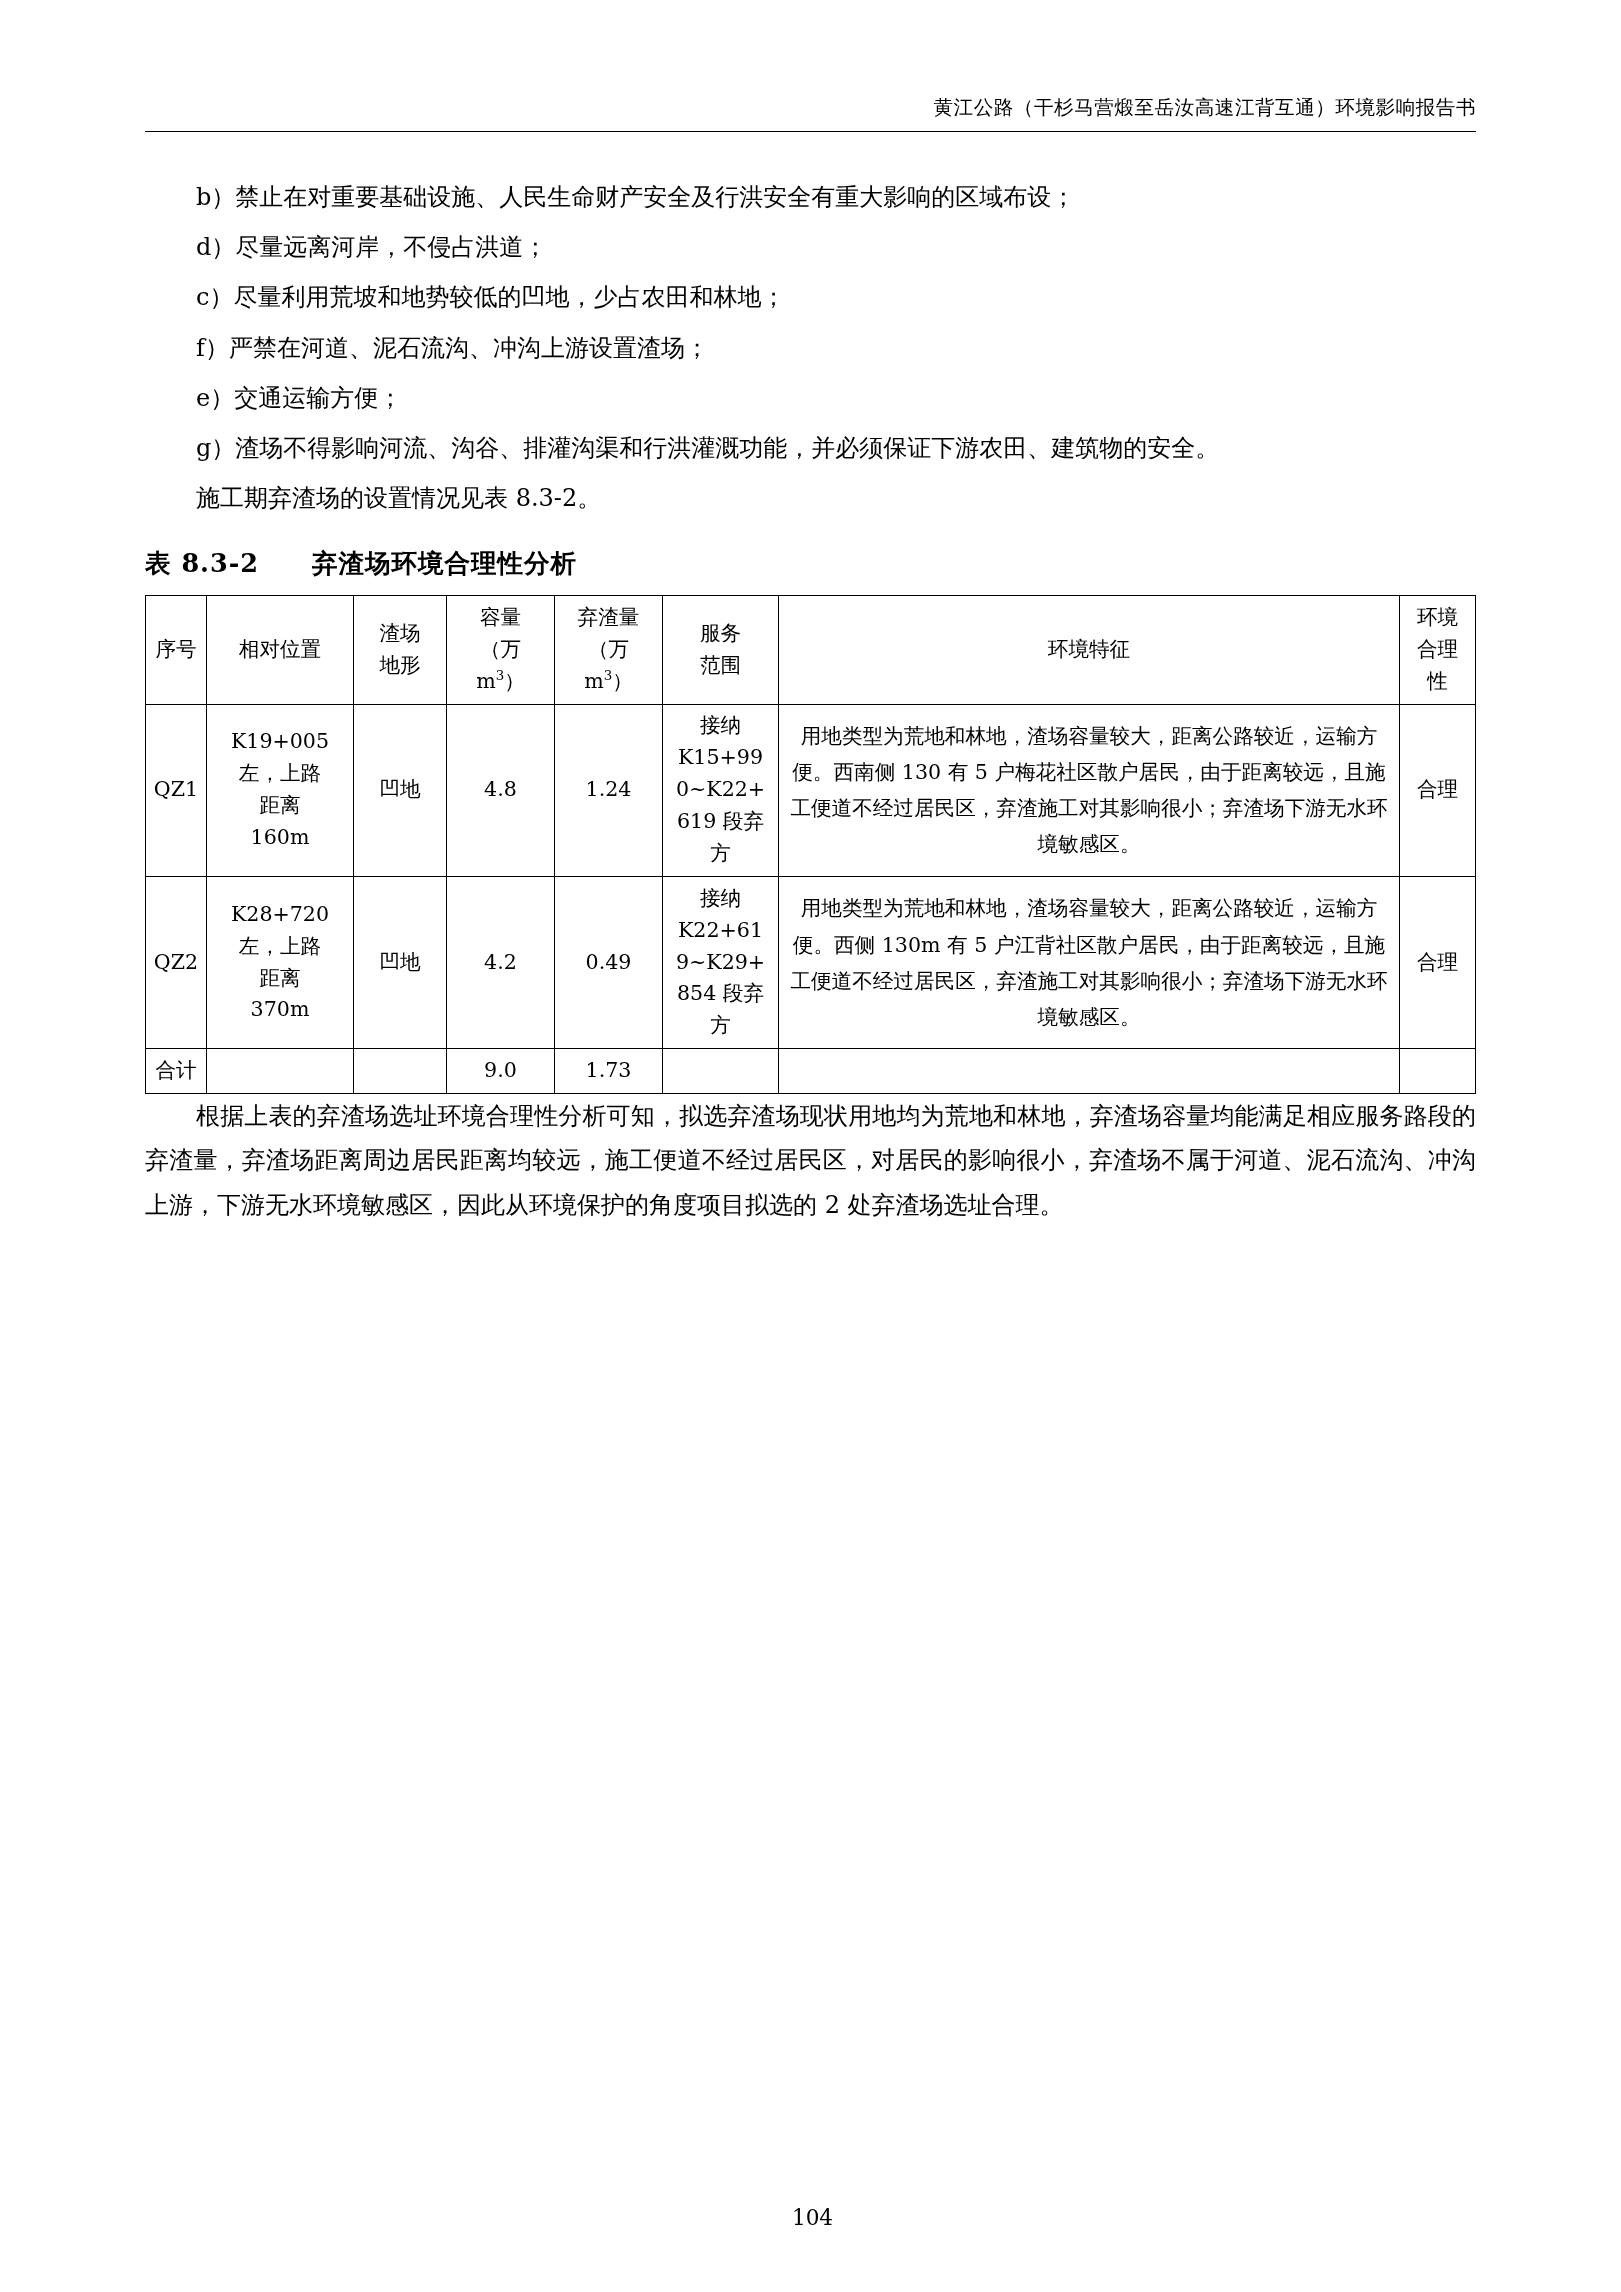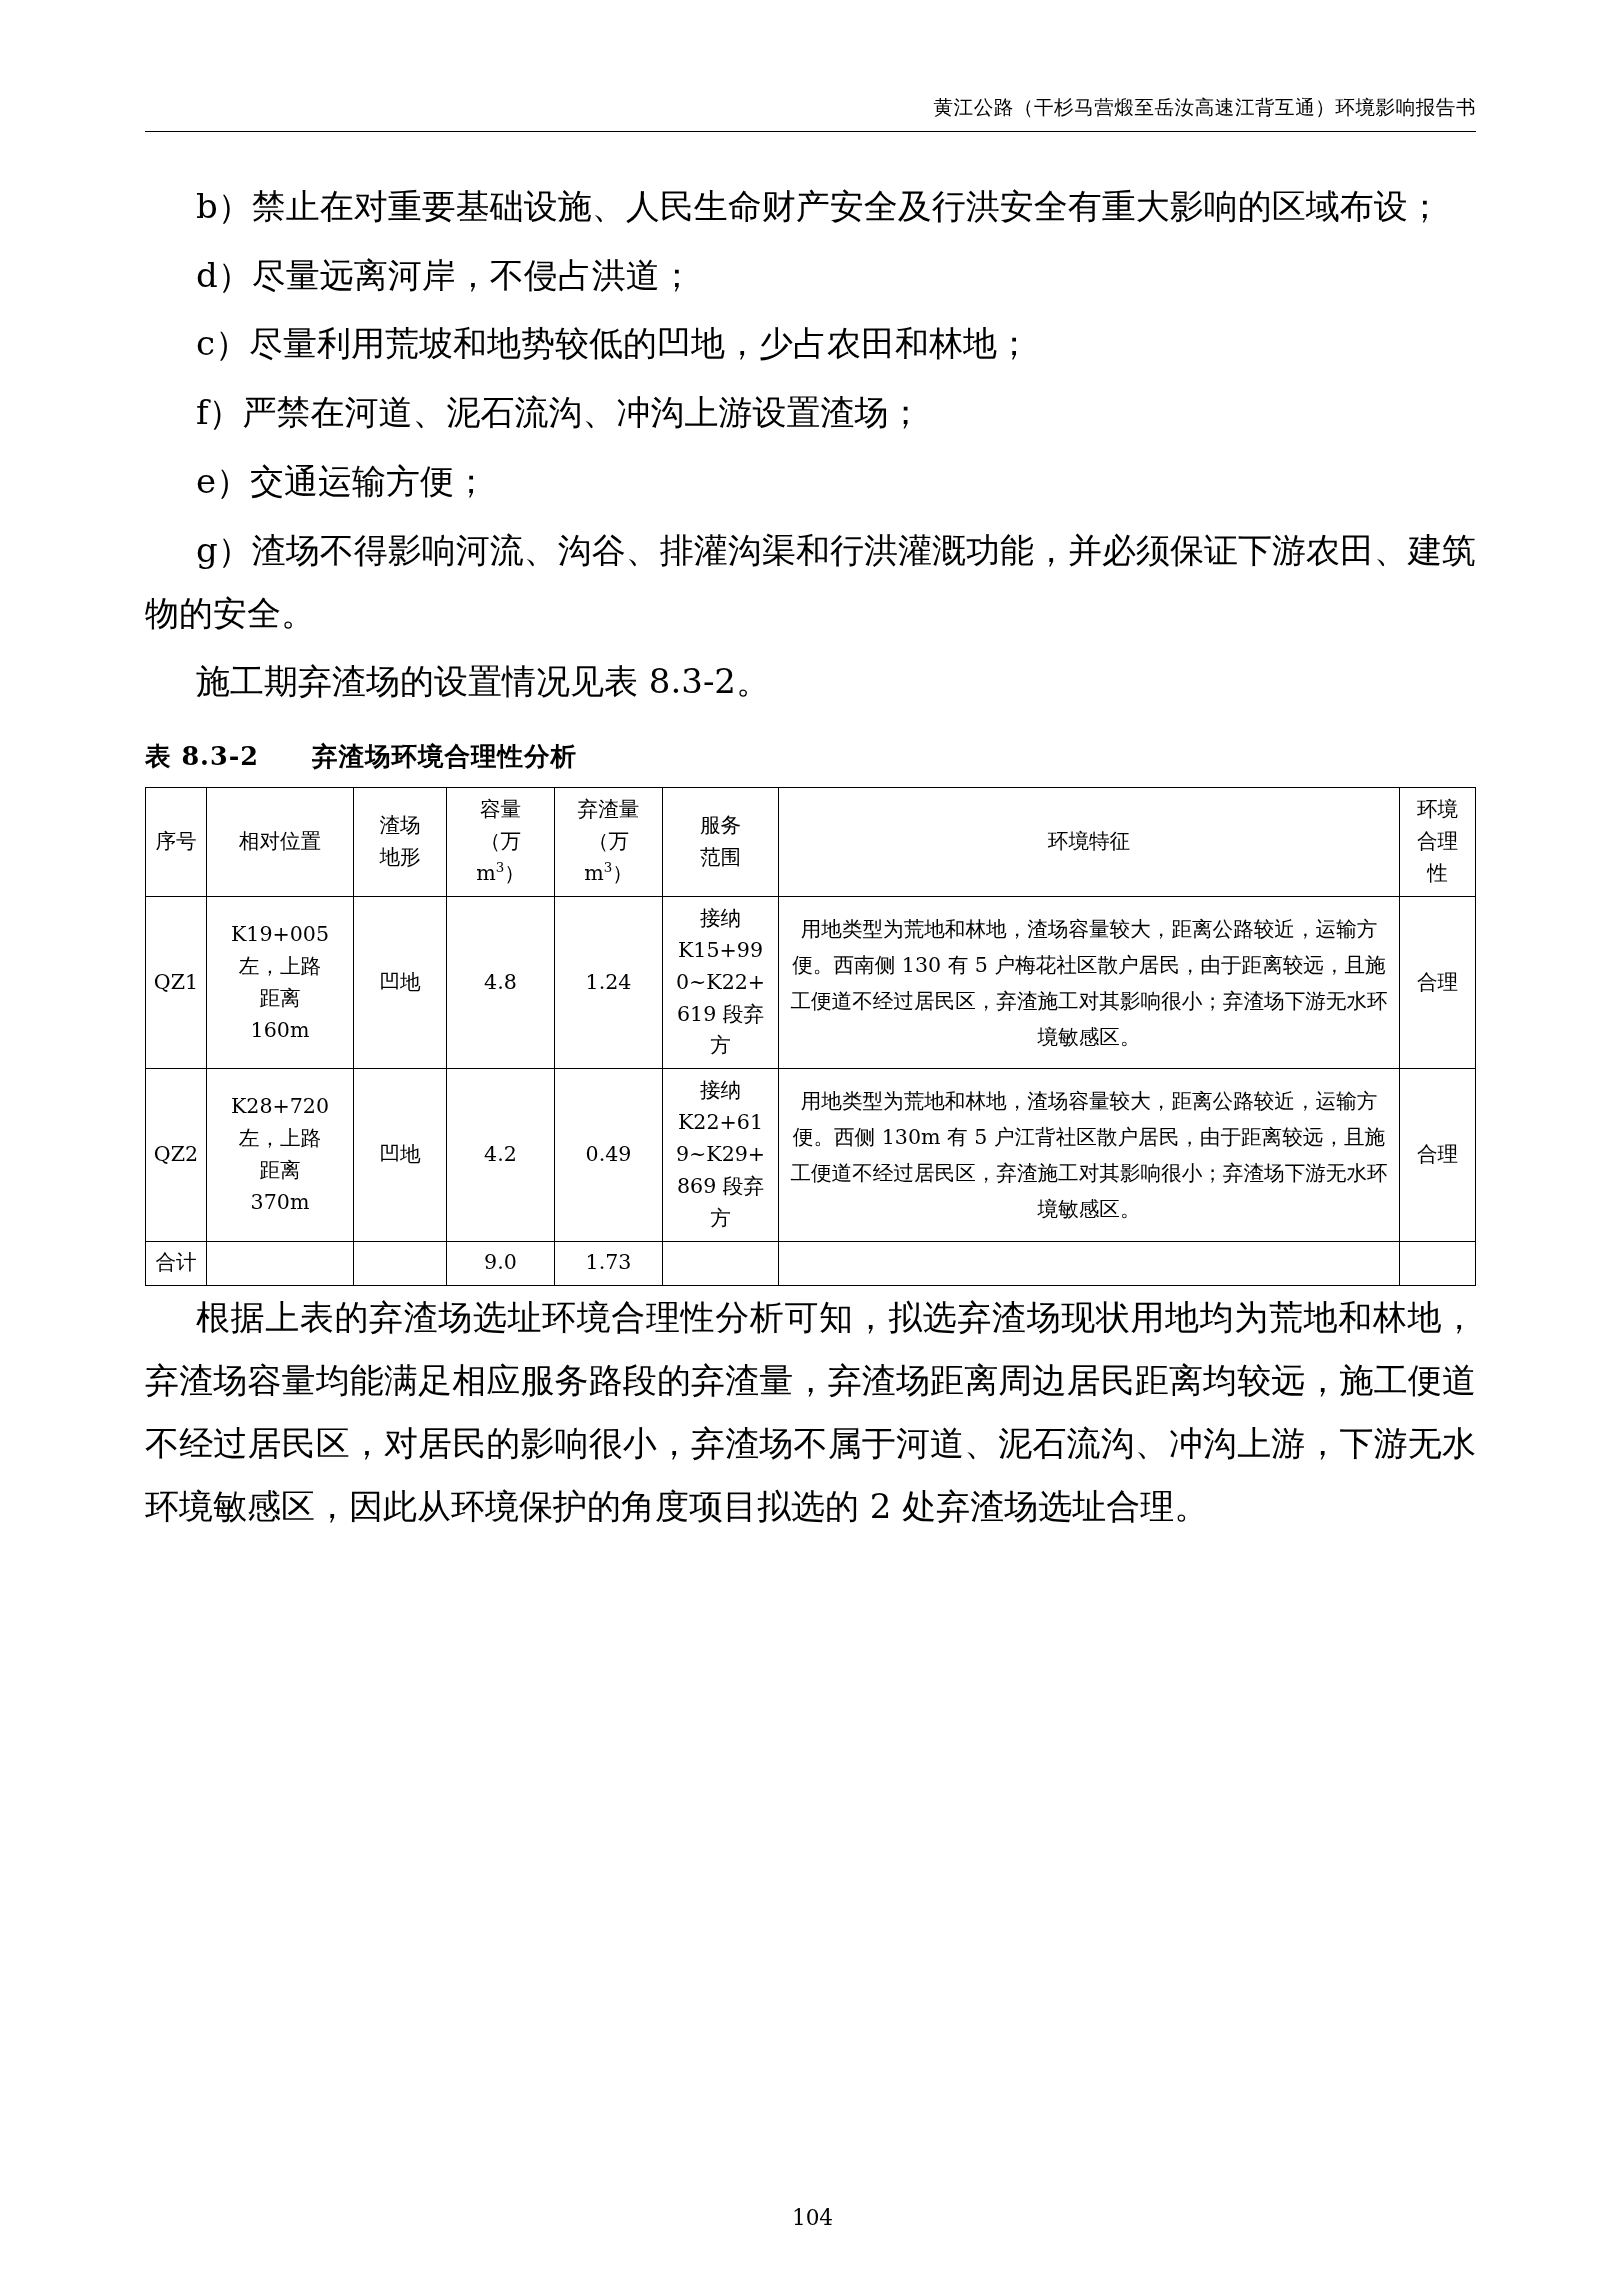--- a/index.html
+++ b/index.html
@@ -27,21 +27,21 @@
     letter-spacing: 0.5px;
     padding-bottom: 9.8px;
     font-family: "DejaVu Serif", "Liberation Serif", serif;
   }
   .header-rule {
     border: none;
     border-top: 1.5px solid #000;
     margin: 0 0 43px 0;
   }
   p.body-text {
-    font-size: 34px;
+    font-size: 24px;
     line-height: 1.85;
     margin: 0 0 5.9px 0;
     text-align: justify;
     text-justify: inter-ideograph;
   }
   p.indent {
     text-indent: 51px;
   }
   .table-caption {
     font-size: 25.5px;
@@ -184,21 +184,21 @@
           <div>距离</div>
           <div>370m</div>
         </td>
         <td>凹地</td>
         <td>4.2</td>
         <td>0.49</td>
         <td>
           <div>接纳</div>
           <div>K22+61</div>
           <div>9~K29+</div>
-          <div>869 段弃</div>
+          <div>854 段弃</div>
           <div>方</div>
         </td>
         <td class="feat">用地类型为荒地和林地，渣场容量较大，距离公路较近，运输方便。西侧 130m 有 5 户江背社区散户居民，由于距离较远，且施工便道不经过居民区，弃渣施工对其影响很小；弃渣场下游无水环境敏感区。</td>
         <td>合理</td>
       </tr>
       <tr>
         <td class="left-pad">合计</td>
         <td></td>
         <td></td>
         <td>9.0</td>

